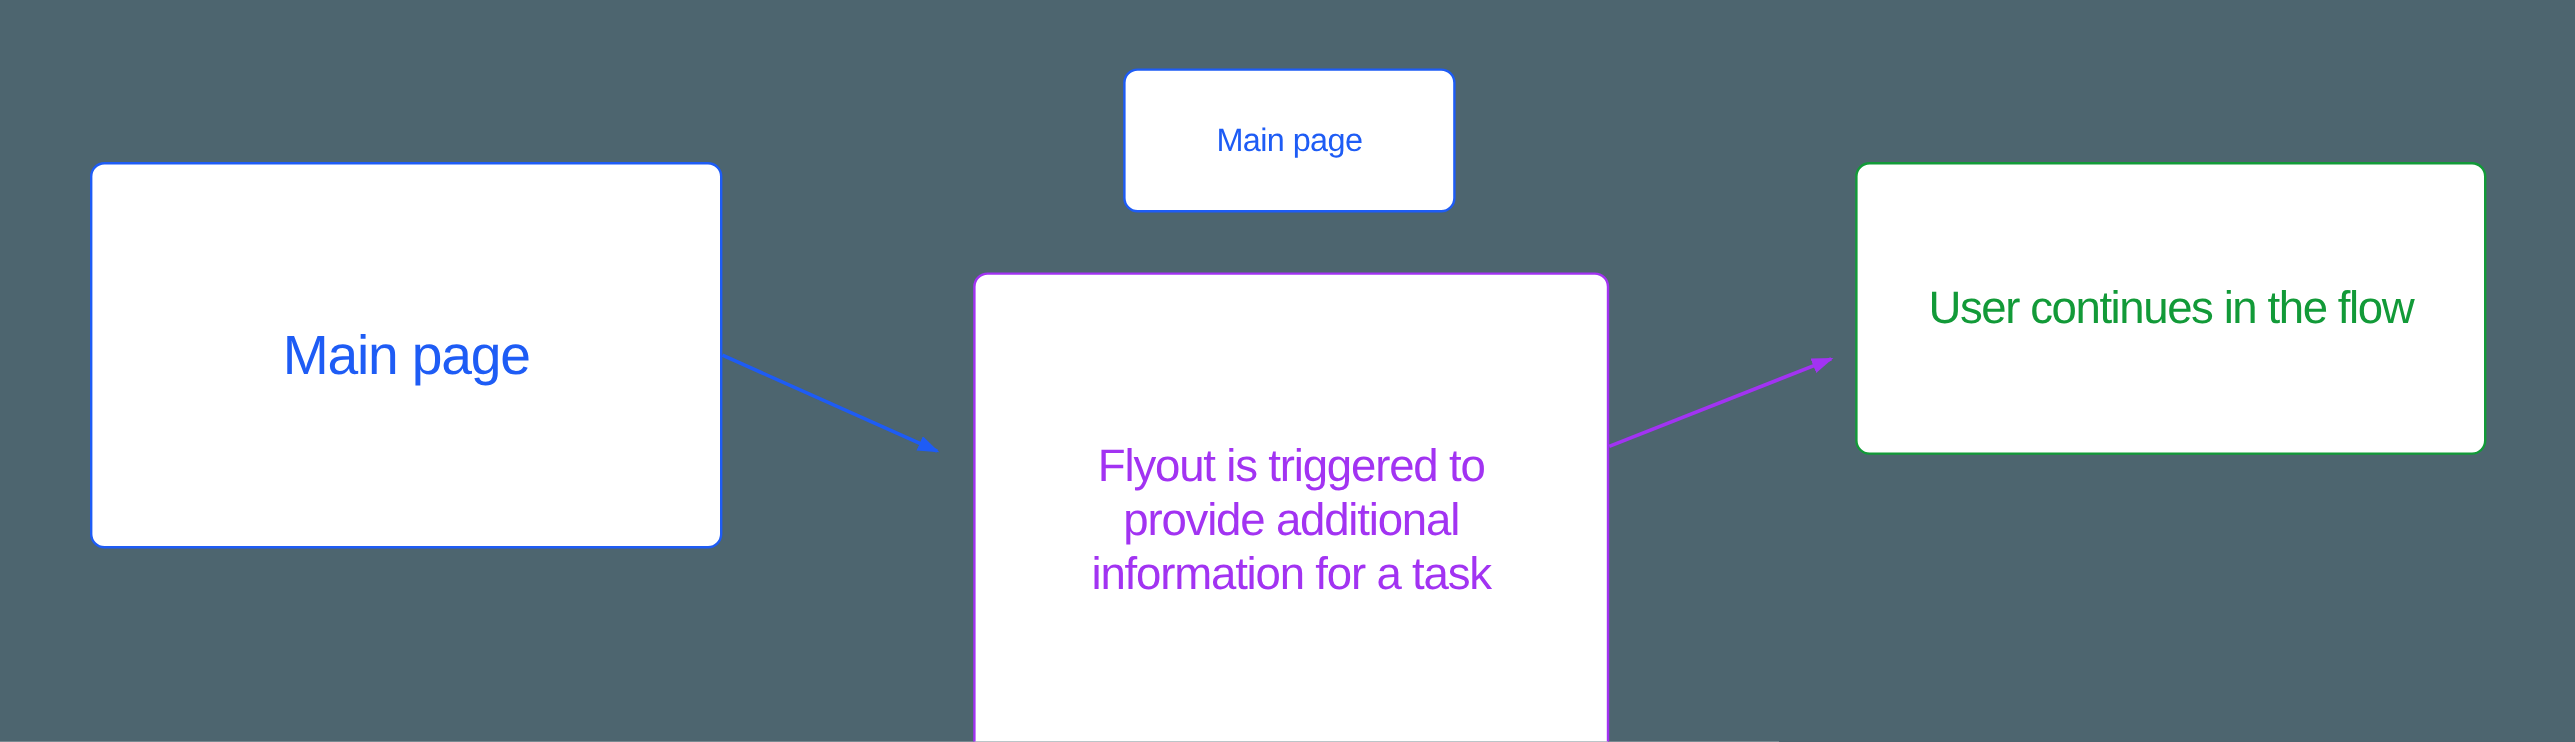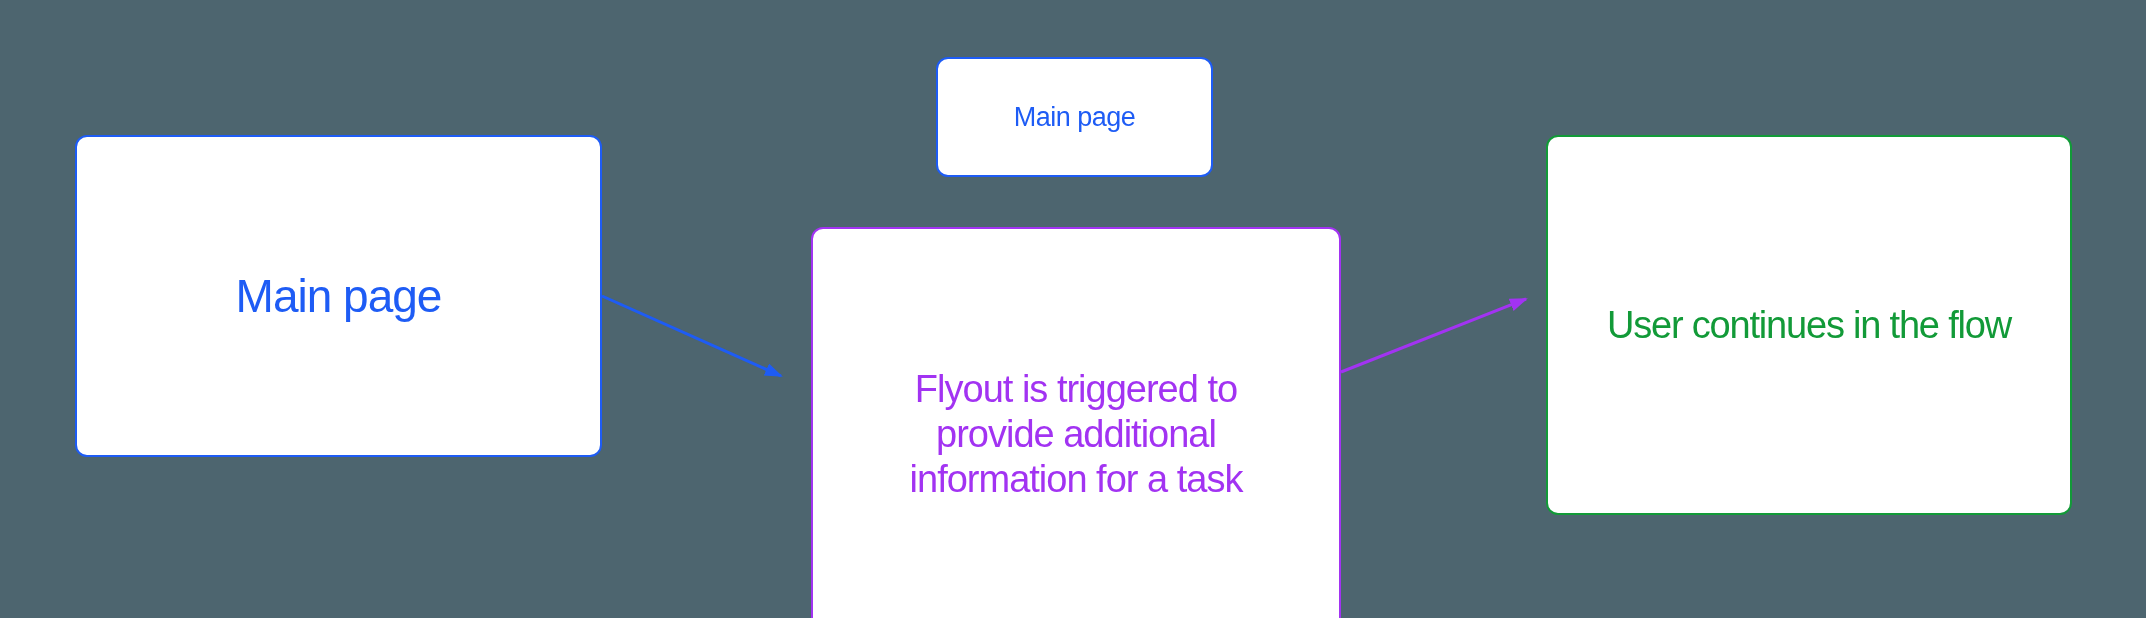--- a/index.html
+++ b/index.html
@@ -64,21 +64,21 @@
     width: 530px; height: 415px;
     border: 2.5px solid var(--purple);
     color: var(--purple);
     font-size: 38px;
     line-height: 45px;
     letter-spacing: -1px;
   }
   .node-flyout .label { max-width: 410px; }
   .node-continue {
     left: 1546px; top: 135px;
-    width: 526px; height: 380px;
+    width: 526px; height: 244px;
     border: 2.5px solid var(--green);
     color: var(--green);
     font-size: 38px;
     letter-spacing: -1.2px;
   }
 </style>
 </head>
 <body>
 
 <div class="canvas">

